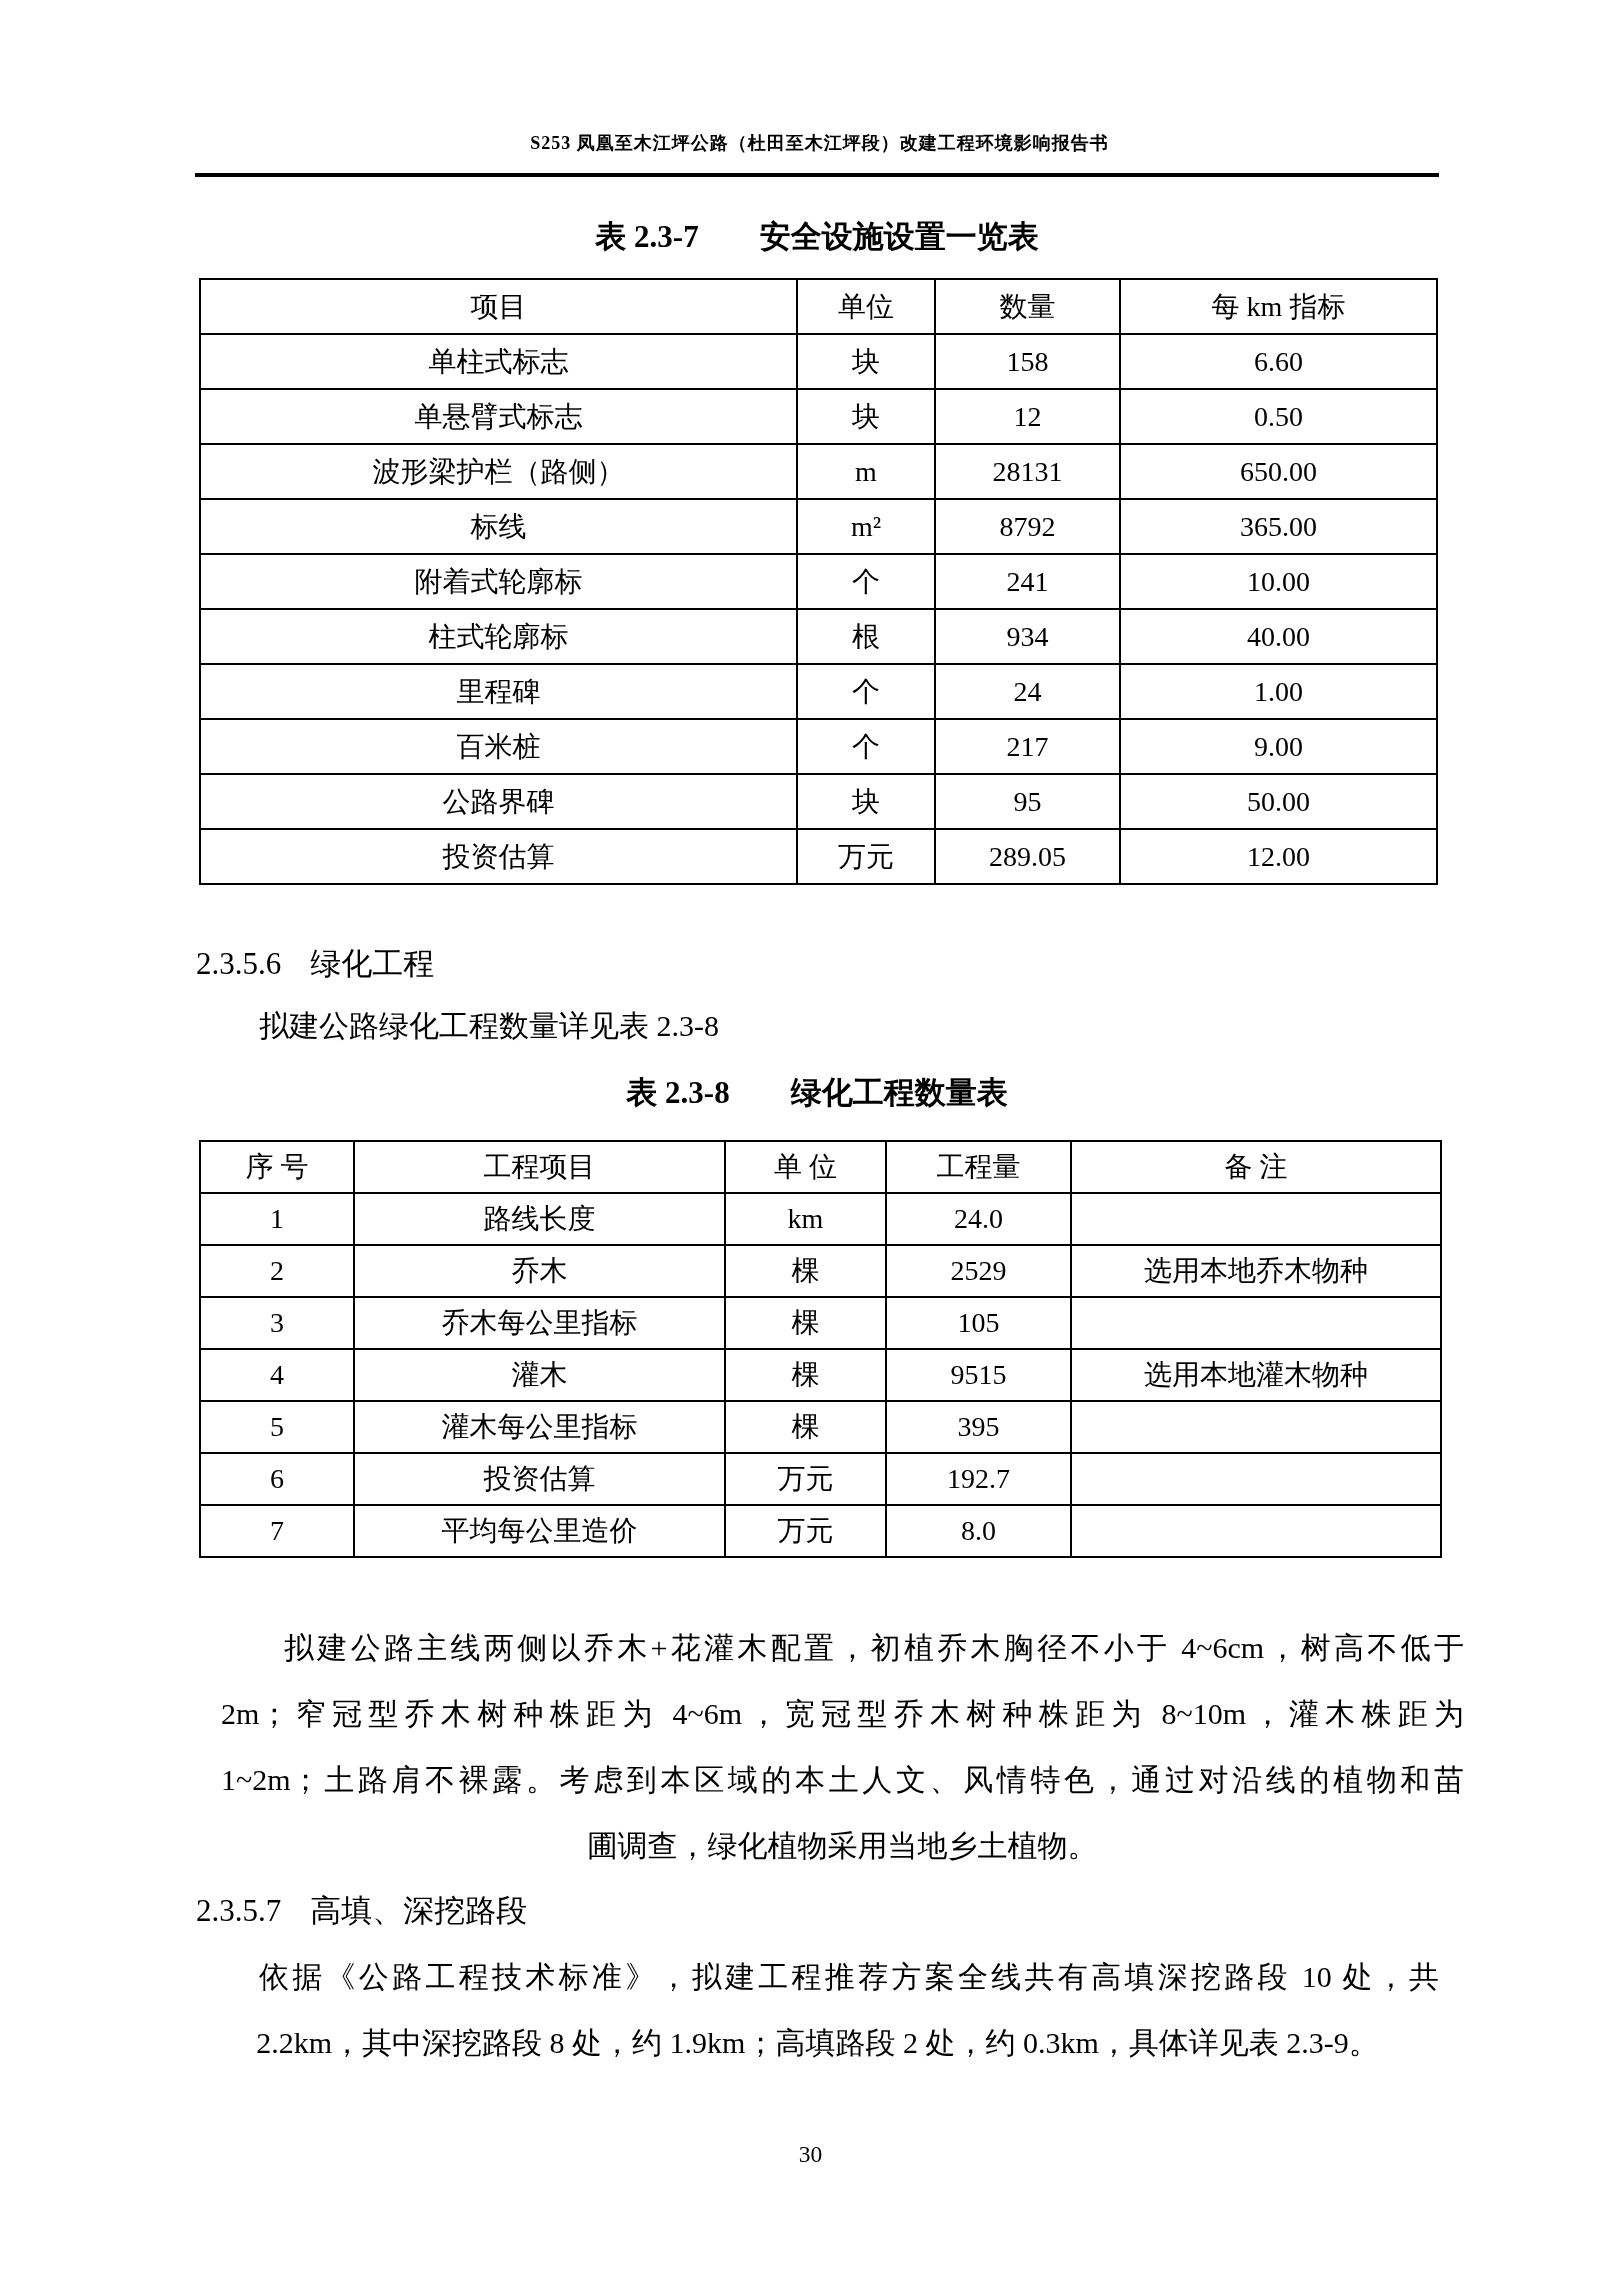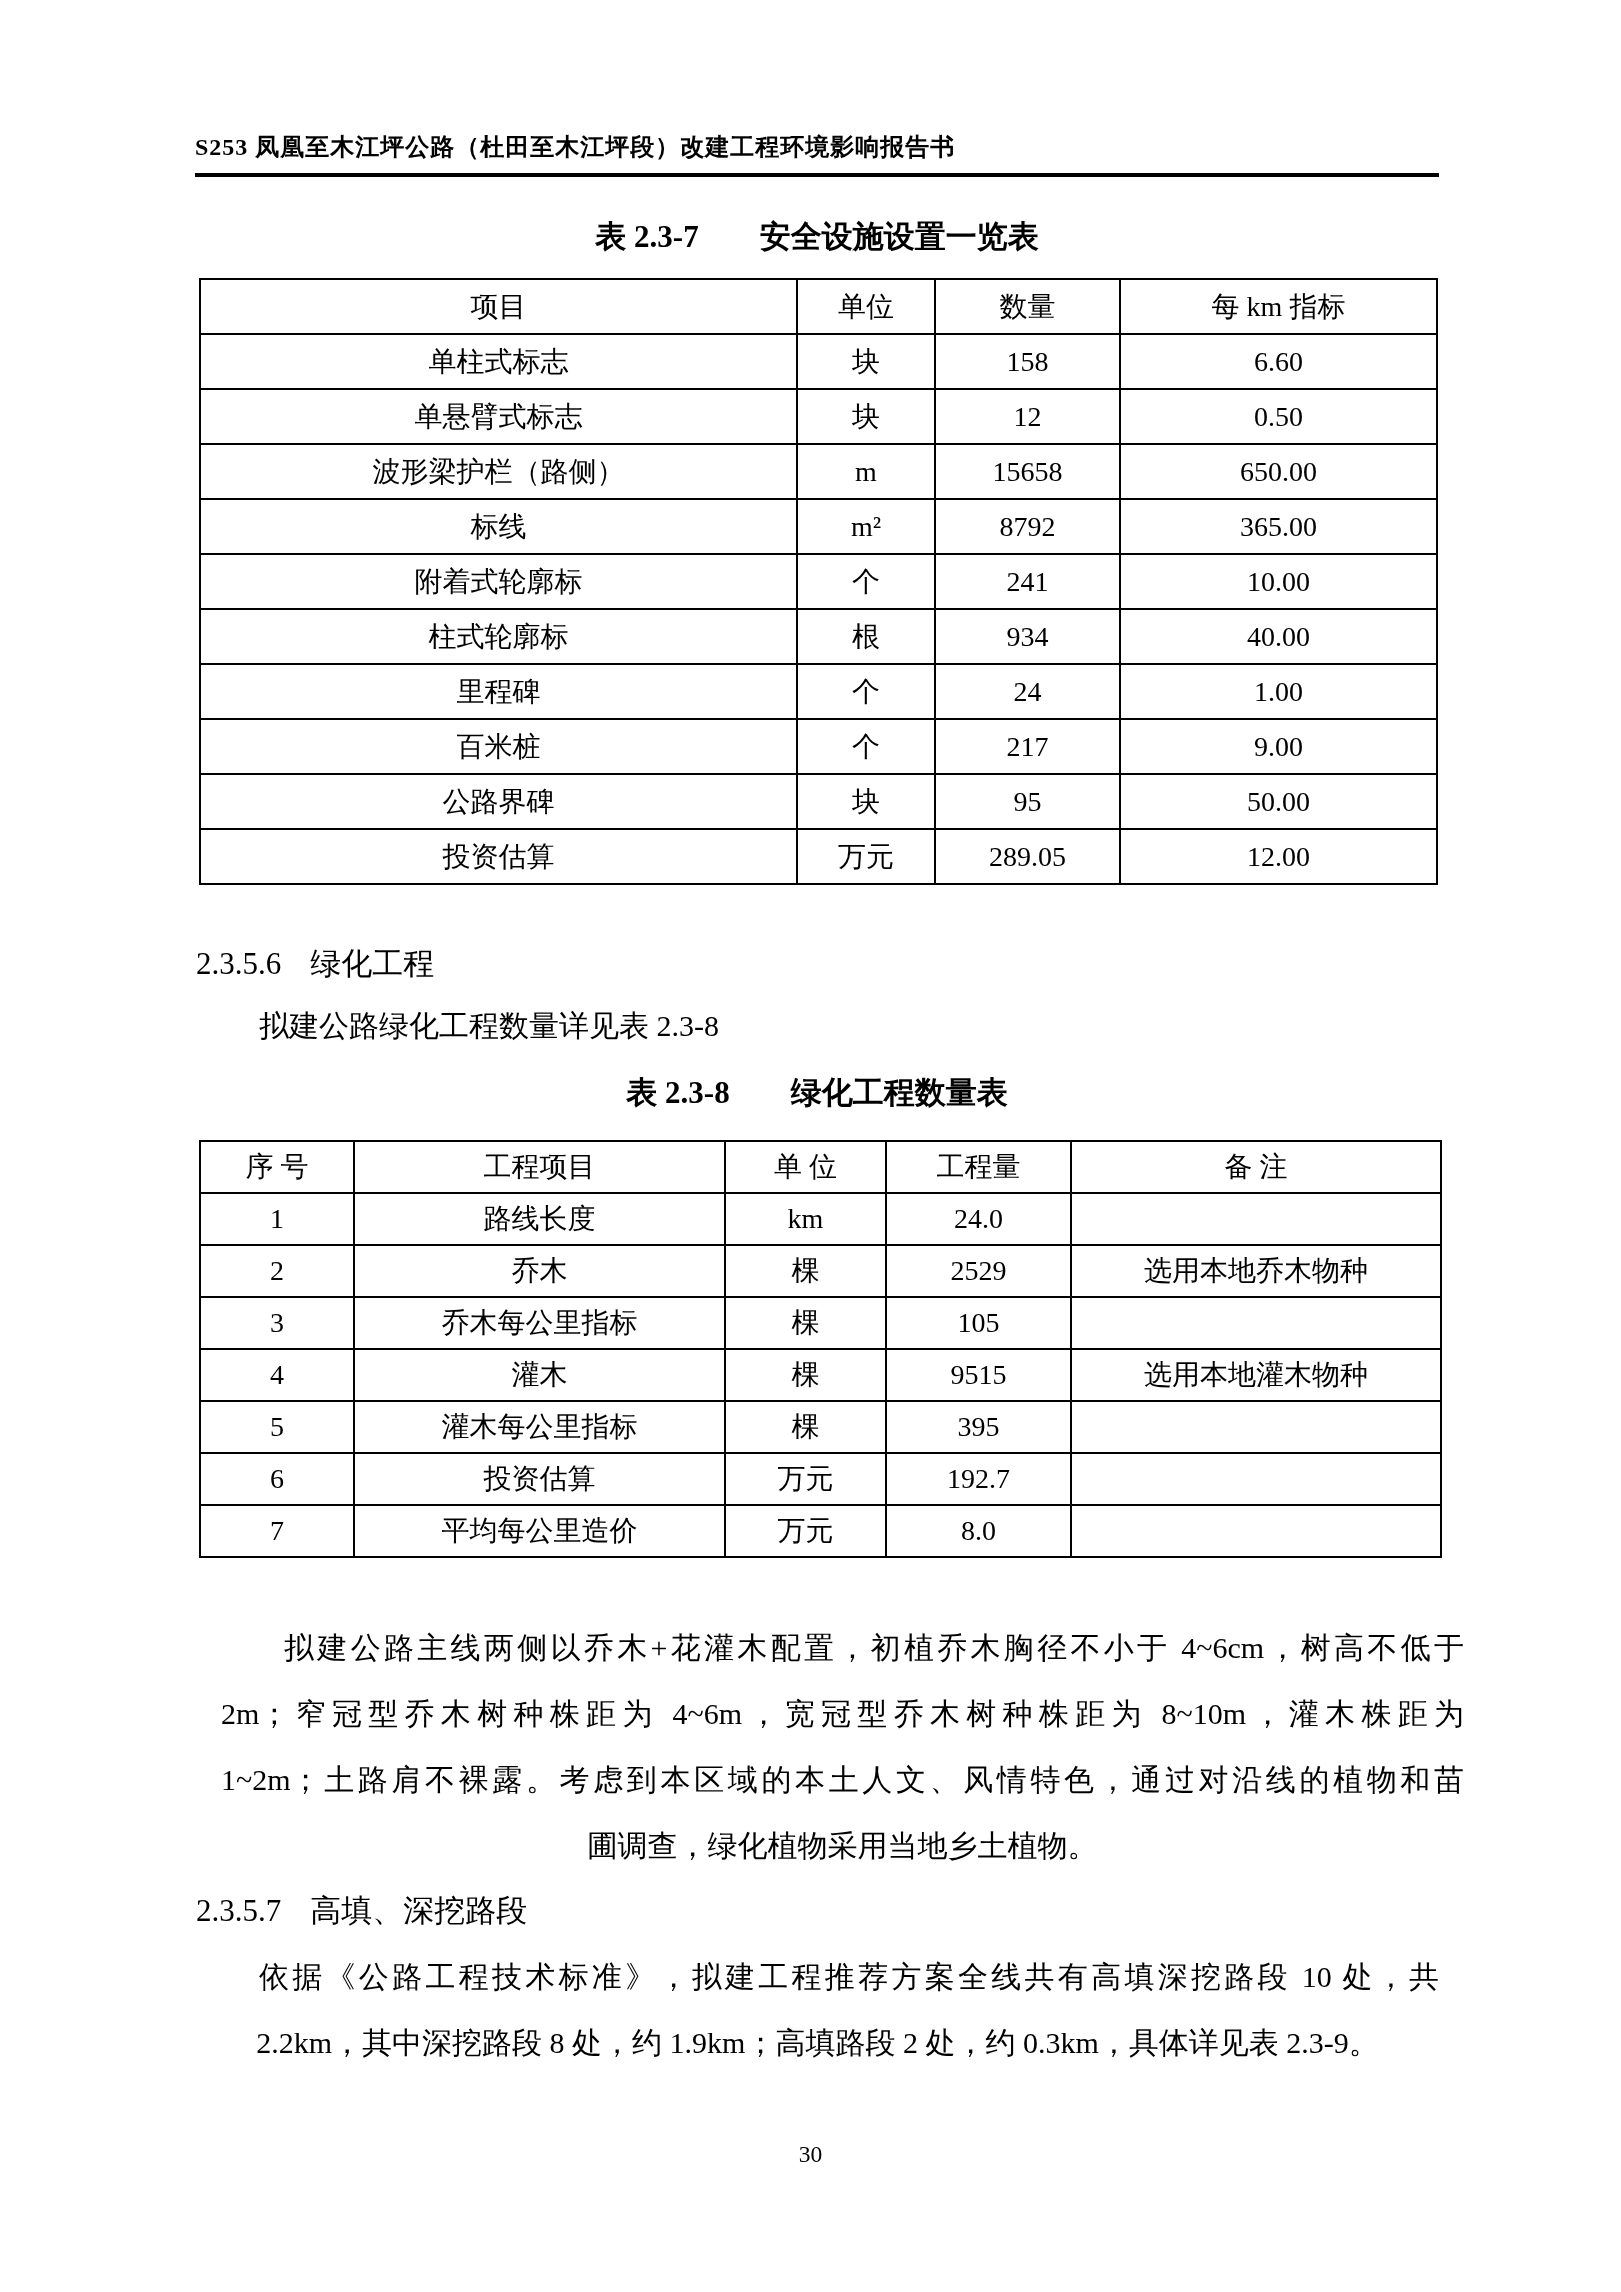--- a/index.html
+++ b/index.html
@@ -7,21 +7,21 @@
     position:relative;
     width:1621px; height:2293px;
     margin:0 auto;
     background:#ffffff;
     color:#000;
     font-family:"Liberation Serif","DejaVu Serif",serif;
     overflow:hidden;
   }
   .doc-header {
     position:absolute; top:131px; left:195px; width:1249px;
-    text-align:left; font-size:24px; font-weight:bold;
+    text-align:center; font-size:18px; font-weight:bold;
     letter-spacing:1px; white-space:nowrap;
   }
   .header-rule {
     position:absolute; top:173px; left:195px; width:1244px; height:3.9px;
     background:#000;
   }
   .table-caption {
     position:absolute; left:195px; width:1244px;
     display:flex; justify-content:center; align-items:baseline; gap:61px;
     font-size:31px; font-weight:bold; white-space:nowrap;
@@ -105,21 +105,21 @@
       </tr>
       <tr>
         <td>单悬臂式标志</td>
         <td>块</td>
         <td>12</td>
         <td>0.50</td>
       </tr>
       <tr>
         <td>波形梁护栏（路侧）</td>
         <td>m</td>
-        <td>15658</td>
+        <td>28131</td>
         <td>650.00</td>
       </tr>
       <tr>
         <td>标线</td>
         <td>m²</td>
         <td>8792</td>
         <td>365.00</td>
       </tr>
       <tr>
         <td>附着式轮廓标</td>

